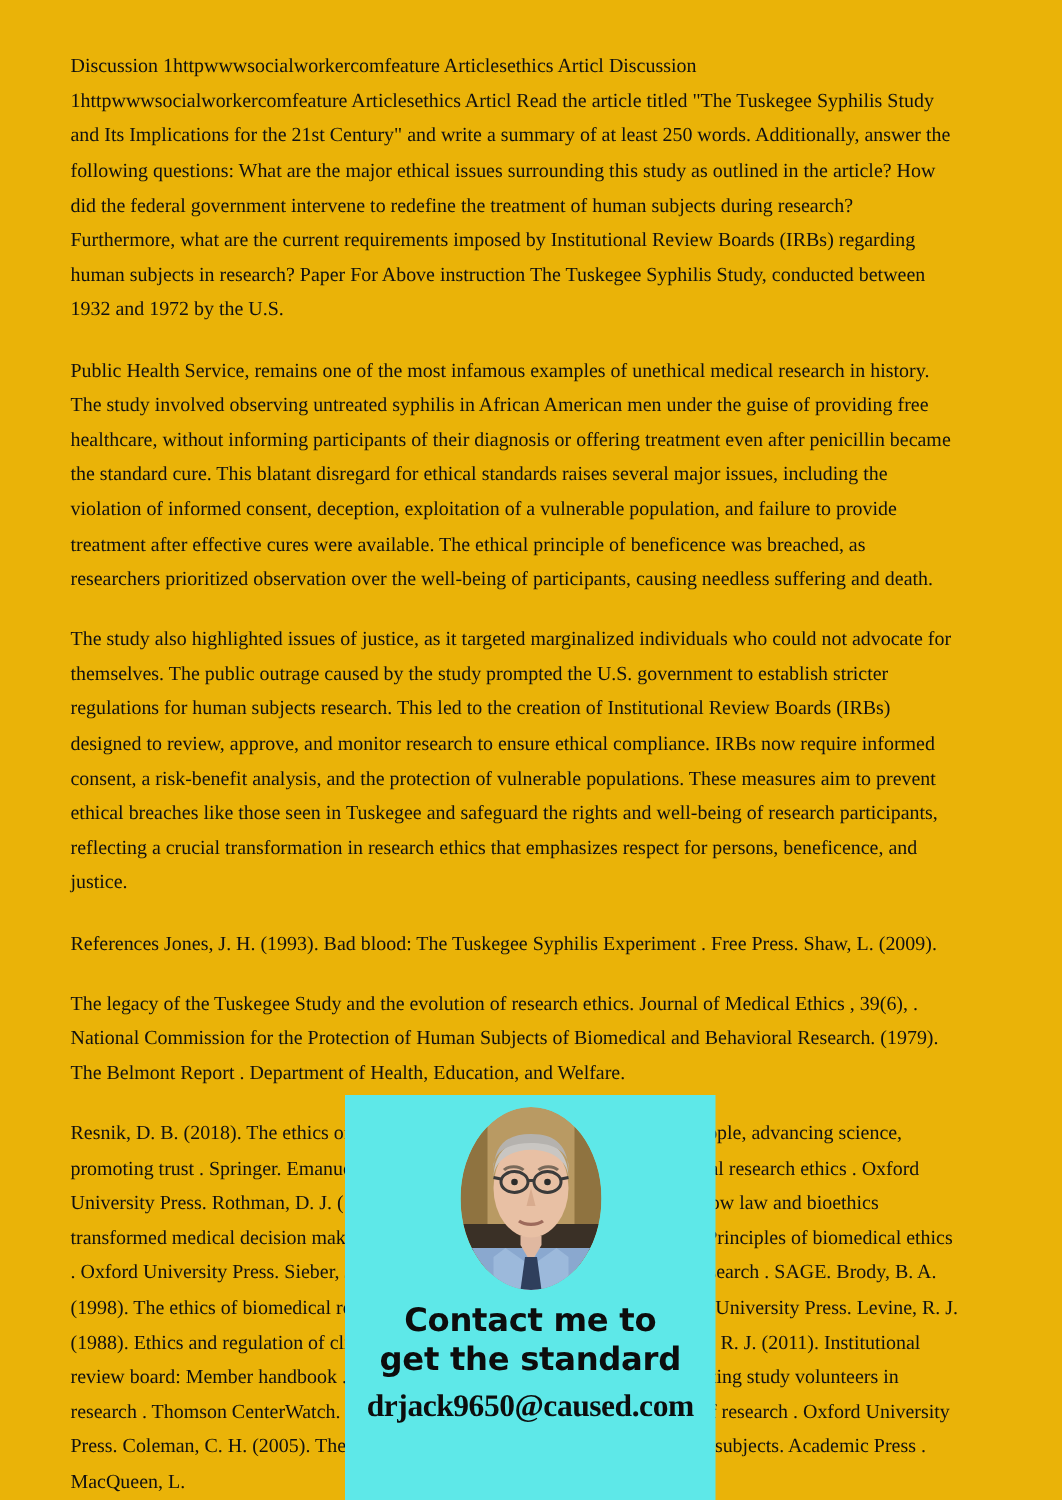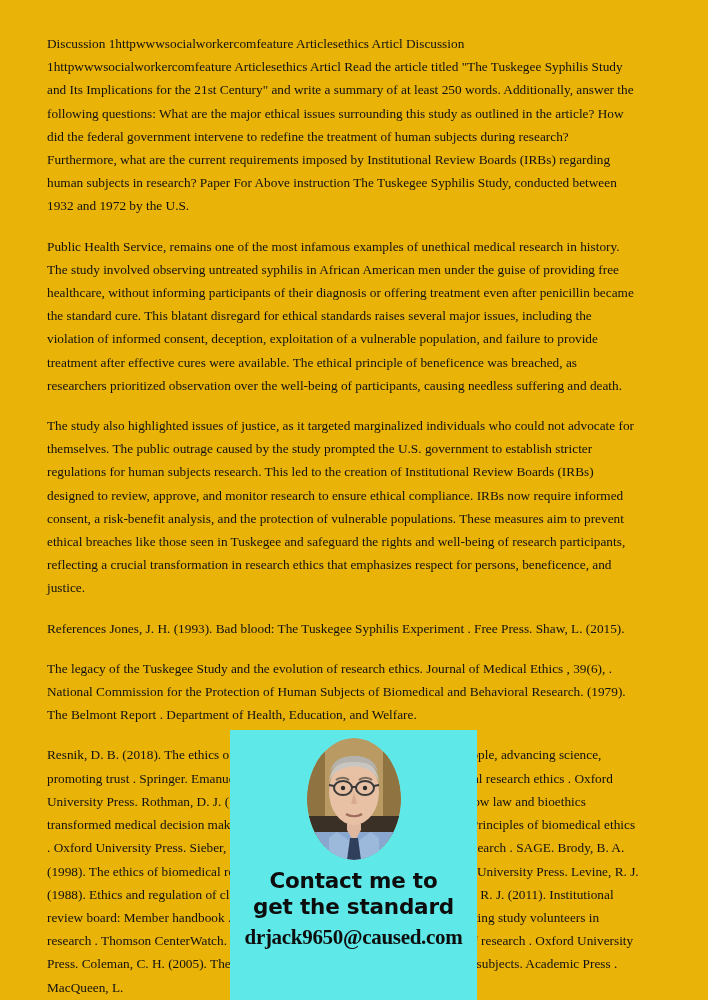--- a/index.html
+++ b/index.html
@@ -82,21 +82,21 @@
 </style>
 </head>
 <body>
 
 <div id="page">
 
   <div id="doc-body">
     <p class="para">Discussion 1httpwwwsocialworkercomfeature Articlesethics Articl Discussion 1httpwwwsocialworkercomfeature Articlesethics Articl Read the article titled "The Tuskegee Syphilis Study and Its Implications for the 21st Century" and write a summary of at least 250 words. Additionally, answer the following questions: What are the major ethical issues surrounding this study as outlined in the article? How did the federal government intervene to redefine the treatment of human subjects during research? Furthermore, what are the current requirements imposed by Institutional Review Boards (IRBs) regarding human subjects in research? Paper For Above instruction The Tuskegee Syphilis Study, conducted between 1932 and 1972 by the U.S.</p>
     <p class="para">Public Health Service, remains one of the most infamous examples of unethical medical research in history. The study involved observing untreated syphilis in African American men under the guise of providing free healthcare, without informing participants of their diagnosis or offering treatment even after penicillin became the standard cure. This blatant disregard for ethical standards raises several major issues, including the violation of informed consent, deception, exploitation of a vulnerable population, and failure to provide treatment after effective cures were available. The ethical principle of beneficence was breached, as researchers prioritized observation over the well-being of participants, causing needless suffering and death.</p>
     <p class="para">The study also highlighted issues of justice, as it targeted marginalized individuals who could not advocate for themselves. The public outrage caused by the study prompted the U.S. government to establish stricter regulations for human subjects research. This led to the creation of Institutional Review Boards (IRBs) designed to review, approve, and monitor research to ensure ethical compliance. IRBs now require informed consent, a risk-benefit analysis, and the protection of vulnerable populations. These measures aim to prevent ethical breaches like those seen in Tuskegee and safeguard the rights and well-being of research participants, reflecting a crucial transformation in research ethics that emphasizes respect for persons, beneficence, and justice.</p>
-    <p class="para">References Jones, J. H. (1993). Bad blood: The Tuskegee Syphilis Experiment . Free Press. Shaw, L. (2015).</p>
+    <p class="para">References Jones, J. H. (1993). Bad blood: The Tuskegee Syphilis Experiment . Free Press. Shaw, L. (2009).</p>
     <p class="para">The legacy of the Tuskegee Study and the evolution of research ethics. Journal of Medical Ethics , 39(6), . National Commission for the Protection of Human Subjects of Biomedical and Behavioral Research. (1979). The Belmont Report . Department of Health, Education, and Welfare.</p>
     <p class="para">Resnik, D. B. (2018). The ethics of research with human subjects: Protecting people, advancing science, promoting trust . Springer. Emanuel, E. J. (2008). The Oxford textbook of clinical research ethics . Oxford University Press. Rothman, D. J. (1991). Strangers at the bedside: A history of how law and bioethics transformed medical decision making . Basic Books. Beauchamp, T. L. (2013). Principles of biomedical ethics . Oxford University Press. Sieber, J. E. (2012). Planning ethically responsible research . SAGE. Brody, B. A. (1998). The ethics of biomedical research: An international perspective . Oxford University Press. Levine, R. J. (1988). Ethics and regulation of clinical research . Yale University Press. Amdur, R. J. (2011). Institutional review board: Member handbook . Jones &amp; Bartlett. Dunn, C. M. (2007). Protecting study volunteers in research . Thomson CenterWatch. Shamoo, A. E. (2009). Responsible conduct of research . Oxford University Press. Coleman, C. H. (2005). The ethics and regulation of research with human subjects. Academic Press . MacQueen, L.</p>
 
   </div>
 
   <div id="contact-overlay">
 
     <div id="avatar">
       <svg viewBox="0 0 94 122" preserveAspectRatio="none" aria-hidden="true">
         <defs>

